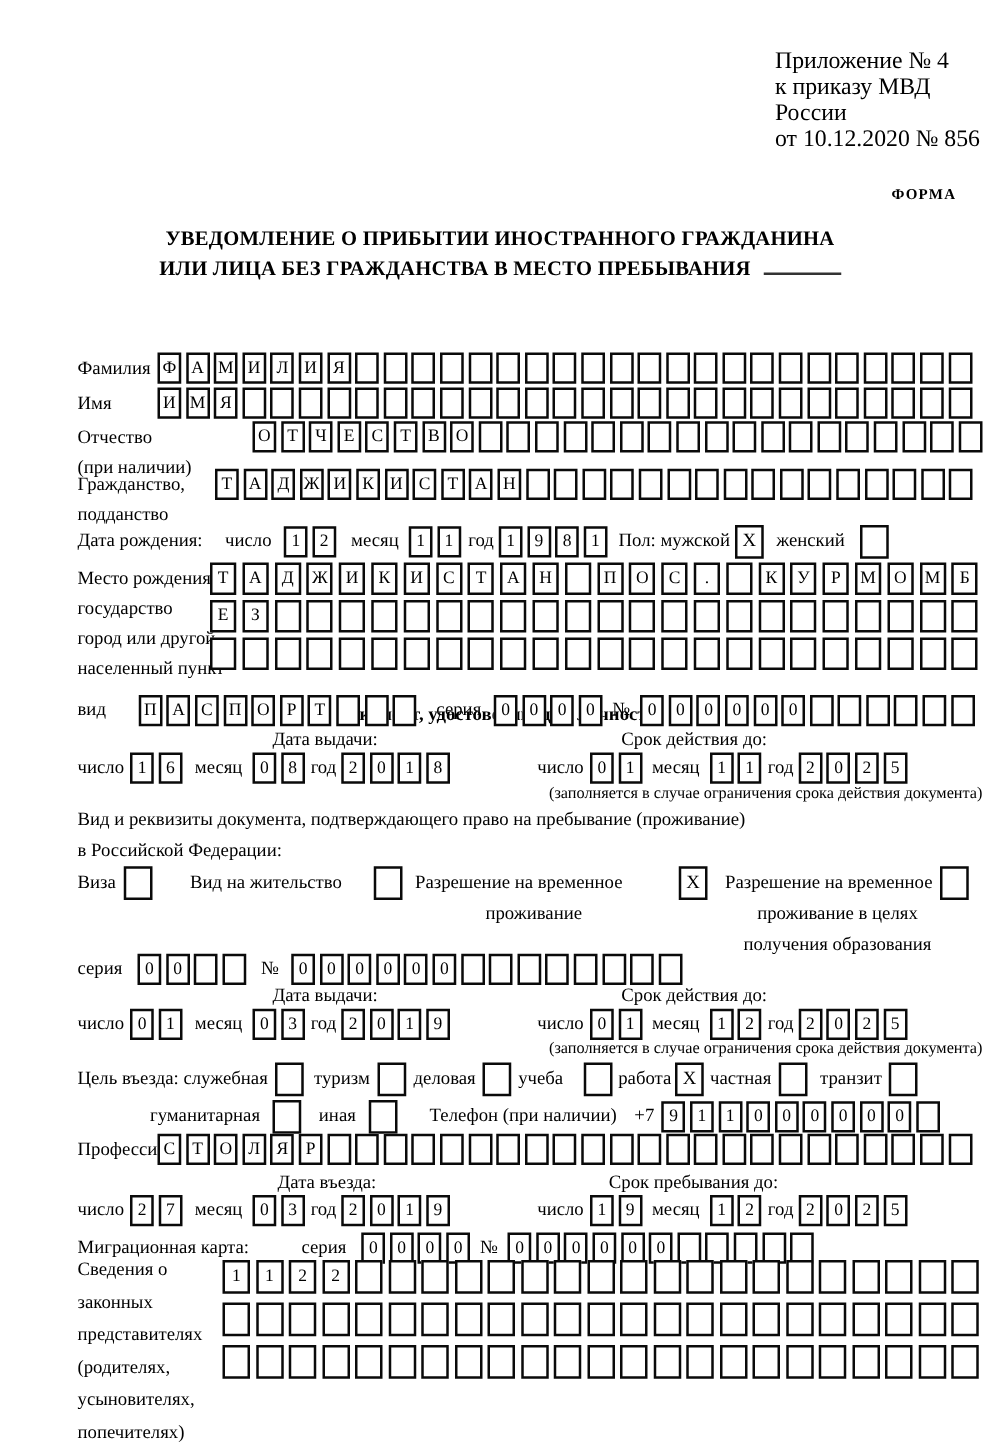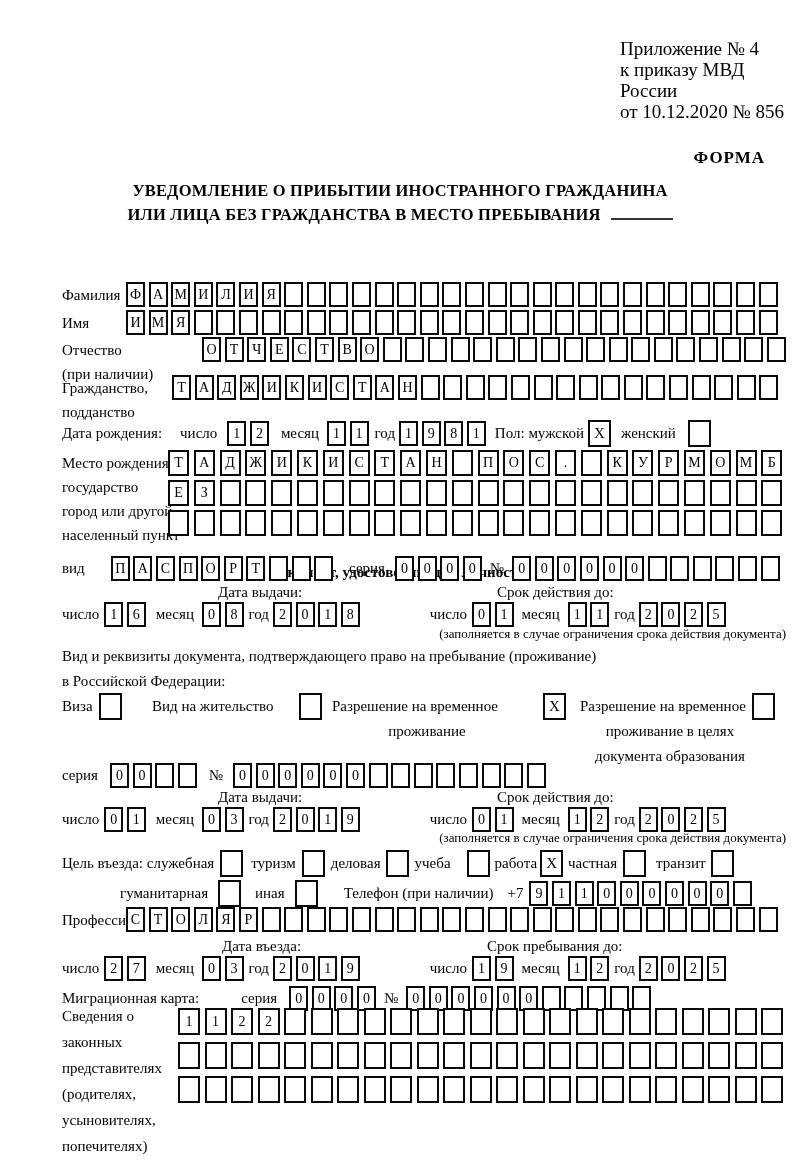--- a/index.html
+++ b/index.html
@@ -29,21 +29,21 @@
 </head>
 <body>
 
 <div class="page">
 
   <div class="abs hdr" style="left:620px;top:38px;">
     <div>Приложение № 4</div>
     <div>к приказу МВД России</div>
     <div>от 10.12.2020 № 856</div>
   </div>
-  <div class="abs b" style="left:560px;top:148px;width:205px;text-align:right;font-size:17px;letter-spacing:1px;">ФОРМА</div>
+  <div class="abs b" style="left:560px;top:148px;width:205px;text-align:right;font-size:12px;letter-spacing:1px;">ФОРМА</div>
 
   <div class="abs center title" style="top:204px;">
     <span>ИЛИ ЛИЦА БЕЗ ГРАЖДАНСТВА В МЕСТО ПРЕБЫВАНИЯ</span><span class="uline"></span>
   </div>
   <div class="abs center title" style="top:181px;">УВЕДОМЛЕНИЕ О ПРИБЫТИИ ИНОСТРАННОГО ГРАЖДАНИНА</div>
 
 
   <div class="abs lbl" style="left:62px;top:287px;">Фамилия</div>
   <div class="abs cells" style="left:126px;top:282px;">
       <span class="cell">Ф</span>
@@ -381,21 +381,21 @@
     </div>
 
   <div class="abs lbl" style="left:332px;top:698px;">Разрешение на временное</div>
   <div class="abs lbl" style="left:332px;top:723px;width:190px;text-align:center;">проживание</div>
   <div class="abs cbx" style="left:543px;top:693px;">
       <span class="cell">X</span>
     </div>
 
   <div class="abs lbl" style="left:580px;top:698px;">Разрешение на временное</div>
   <div class="abs lbl" style="left:580px;top:723px;width:180px;text-align:center;">проживание в целях</div>
-  <div class="abs lbl" style="left:573px;top:748px;width:194px;text-align:center;">документа образования</div>
+  <div class="abs lbl" style="left:573px;top:748px;width:194px;text-align:center;">получения образования</div>
   <div class="abs cbx" style="left:752px;top:693px;">
       <span class="cell"></span>
     </div>
 
   <div class="row" style="left:62px;top:763px;">
     <span class="lbl" style="margin-right:12px;">серия</span>
     <span class="cells" style="margin-right:12px;">
         <span class="cell">0</span>
         <span class="cell">0</span>
         <span class="cell"></span>

